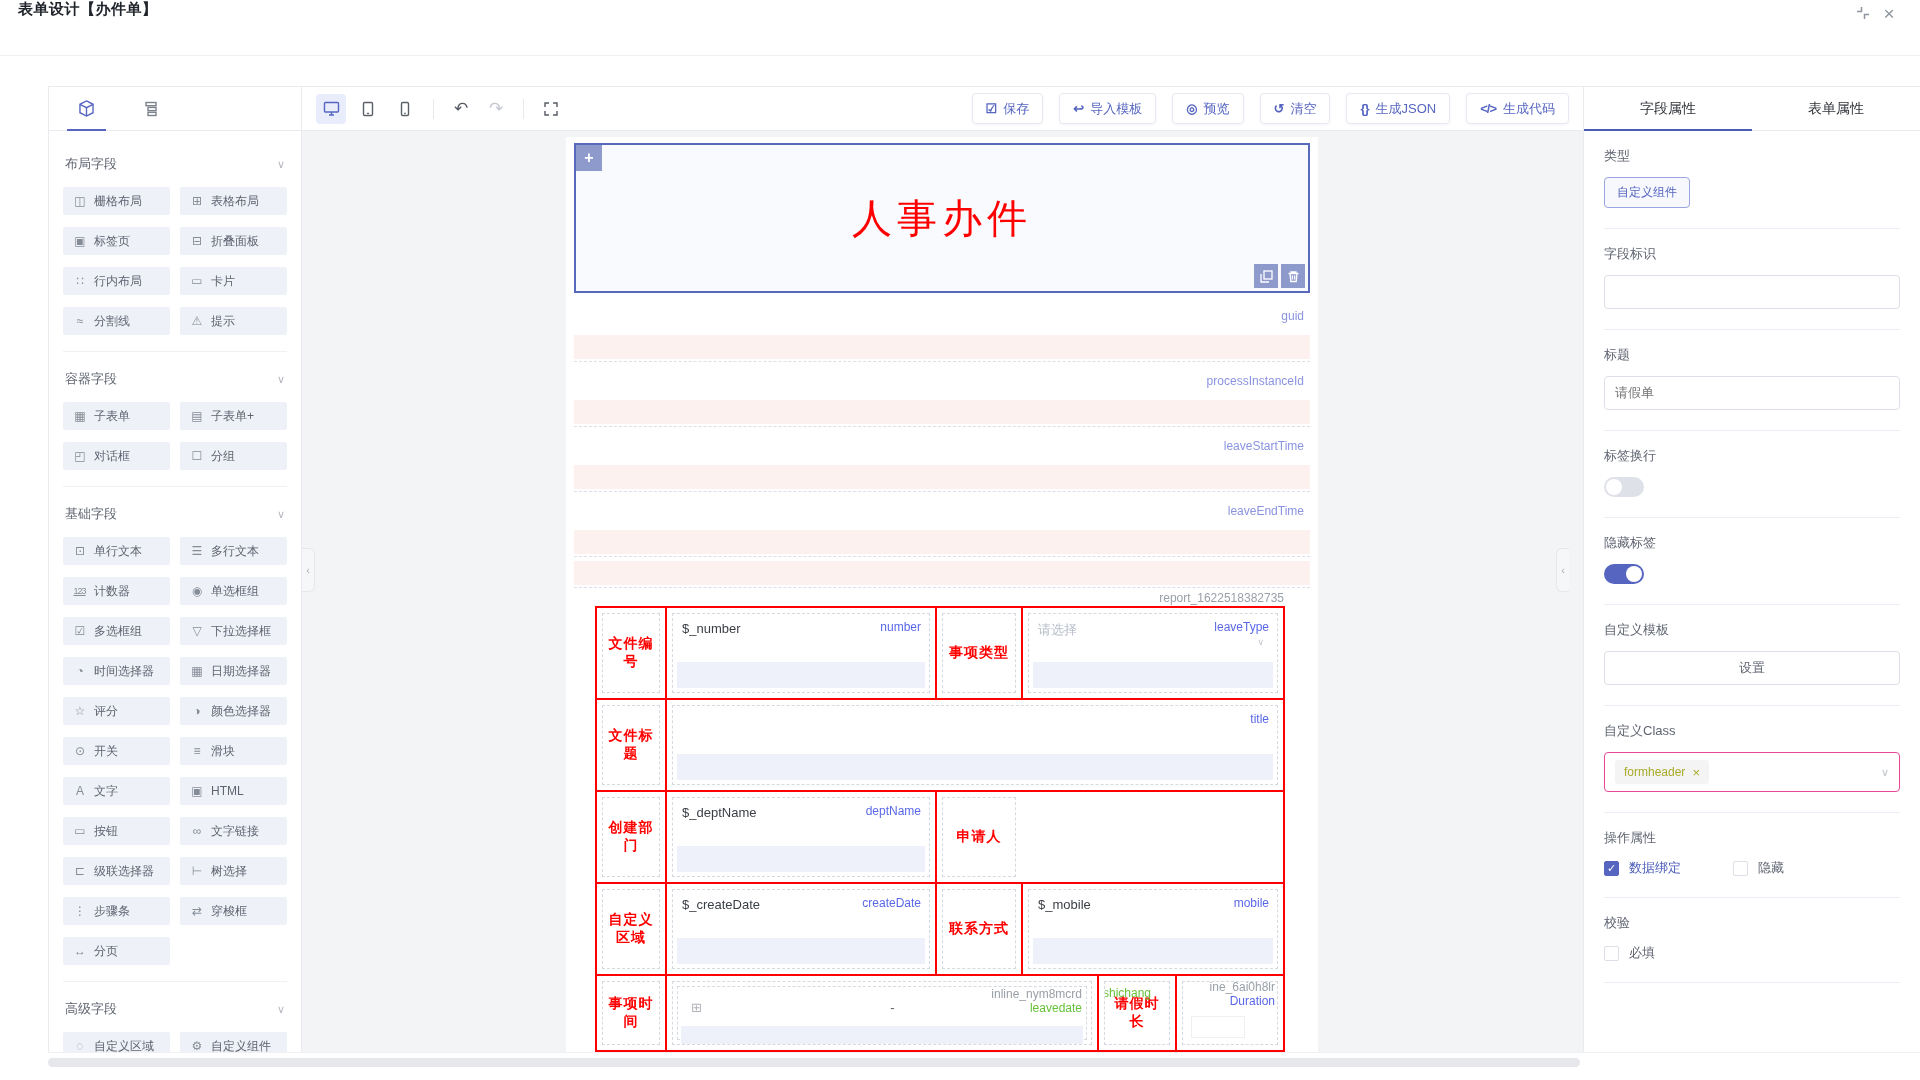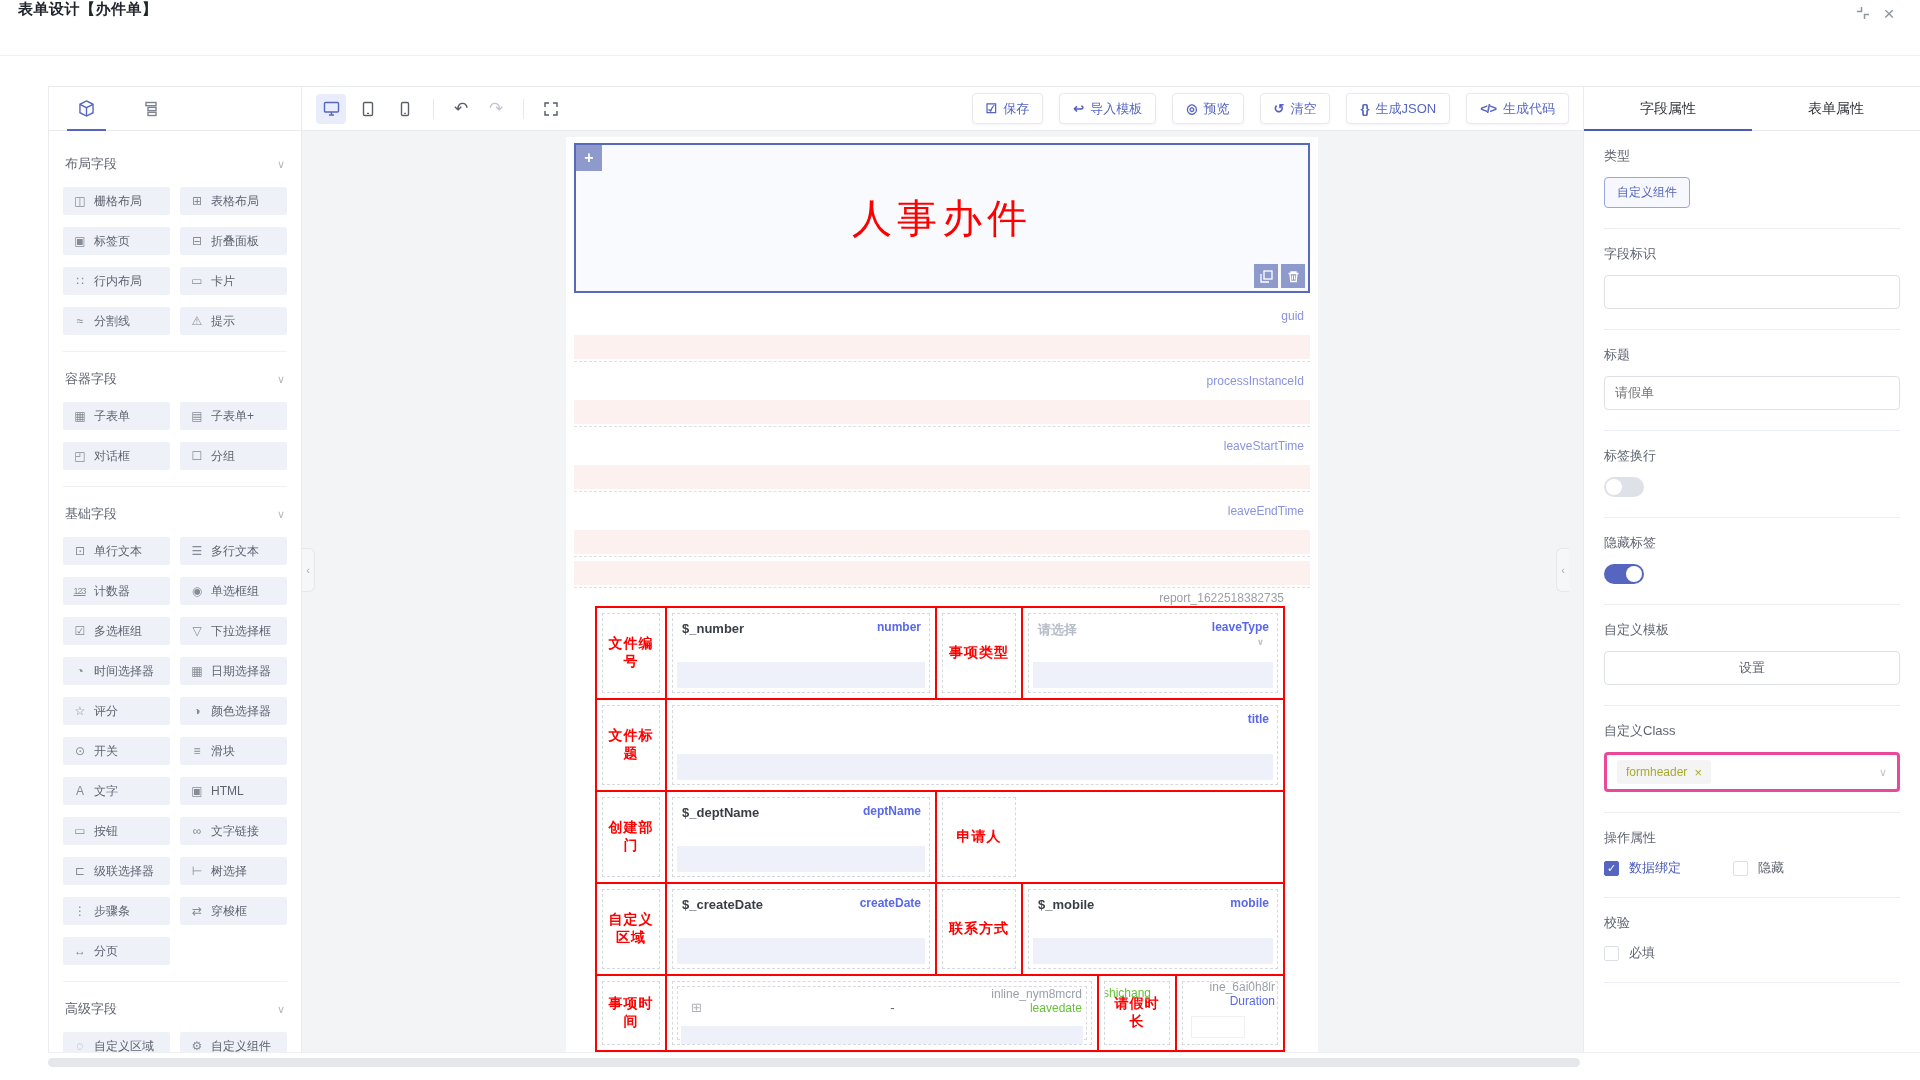--- a/index.html
+++ b/index.html
@@ -73,21 +73,21 @@
   .tcell{padding:5px;min-width:0;}
   .tcell + .tcell{border-left:2px solid #ff0000;}
   .c-lab1{width:68px;flex:none;}
   .c-inp1{width:270px;flex:none;}
   .c-lab2{width:86px;flex:none;}
   .c-flex{flex:1;}
   .c-range{width:432px;flex:none;}
   .c-lab5{width:78px;flex:none;}
   .cin{border:1px dashed #d6dae0;height:100%;padding:4px;position:relative;overflow:hidden;}
   .flab{height:100%;display:flex;align-items:center;justify-content:center;color:#ff0000;font-size:14px;font-weight:700;letter-spacing:1px;text-align:center;}
-  .widget{height:100%;display:flex;flex-direction:column;font-weight:bold;}
+  .widget{height:100%;display:flex;flex-direction:column;}
   .w-top{flex:1;position:relative;padding:3px 5px;font-size:13px;color:#3a3f46;}
   .w-bot{height:26px;flex:none;background:#eef1f9;}
   .bindlbl{position:absolute;top:2px;right:4px;font-size:12px;color:#5a68e8;}
   .ph{color:#b7bdc8;}
   .sel-chev{position:absolute;top:19px;right:9px;font-size:9px;color:#c0c4cc;}
   .greenlbl{color:#67c23a;}
   .graylbl{color:#9aa0a8;}
   .range-in{border:1px dashed #d6dae0;height:100%;padding:3px;position:relative;}
   .range-row{display:flex;align-items:center;height:34px;font-size:13px;color:#5b6068;}
   .range-ids{position:absolute;top:0;right:4px;text-align:right;font-size:12px;line-height:14px;}
@@ -109,21 +109,21 @@
   .pbody{flex:1;overflow:hidden;padding:0 20px;}
   .pgroup{padding:16px 0 20px;border-bottom:1px solid #ebeef5;}
   .plabel{font-size:13px;color:#5f6470;margin-bottom:12px;}
   .typetag{display:inline-block;padding:6px 12px;border:1px solid #9aa4de;color:#5565c0;font-size:12px;border-radius:4px;background:#f6f8fe;}
   .pinput{width:100%;height:34px;border:1px solid #dcdfe6;border-radius:4px;padding:0 10px;font-size:13px;color:#737373;background:#fff;outline:none;font-family:inherit;}
   .toggle{width:40px;height:20px;border-radius:10px;background:#dfe1e8;position:relative;cursor:pointer;}
   .toggle .knob{position:absolute;top:2px;left:2px;width:16px;height:16px;border-radius:50%;background:#fff;}
   .toggle.on{background:#5565c0;}
   .toggle.on .knob{left:22px;}
   .pbtn{width:100%;height:34px;border:1px solid #dcdfe6;border-radius:4px;background:#fff;color:#5f6470;font-size:13px;cursor:pointer;font-family:inherit;}
-  .classsel{height:40px;border:3px solid #ec4899;border-radius:4px;display:flex;align-items:center;justify-content:space-between;padding:0 10px;cursor:pointer;}
+  .classsel{height:40px;border:1px solid #ec4899;border-radius:4px;display:flex;align-items:center;justify-content:space-between;padding:0 10px;cursor:pointer;}
   .classtag{display:flex;align-items:center;gap:7px;background:#f4f4f5;border-radius:3px;padding:5px 9px;font-size:12px;color:#a8aa2a;}
   .classtag .x{cursor:pointer;font-size:13px;line-height:1;}
   .classsel .chev{color:#c0c4cc;font-size:11px;}
   .cbrow{display:flex;align-items:center;gap:10px;}
   .cbrow + .cbrow{margin-top:0;}
   .cbs{display:flex;gap:52px;}
   .cb{width:15px;height:15px;border:1px solid #dcdfe6;border-radius:2px;background:#fff;display:flex;align-items:center;justify-content:center;font-size:11px;color:#fff;cursor:pointer;flex:none;}
   .cb.on{background:#5565c0;border-color:#5565c0;}
   .cblab{font-size:13px;color:#5f6470;}
   .cblab.blue{color:#4a5cb8;}

